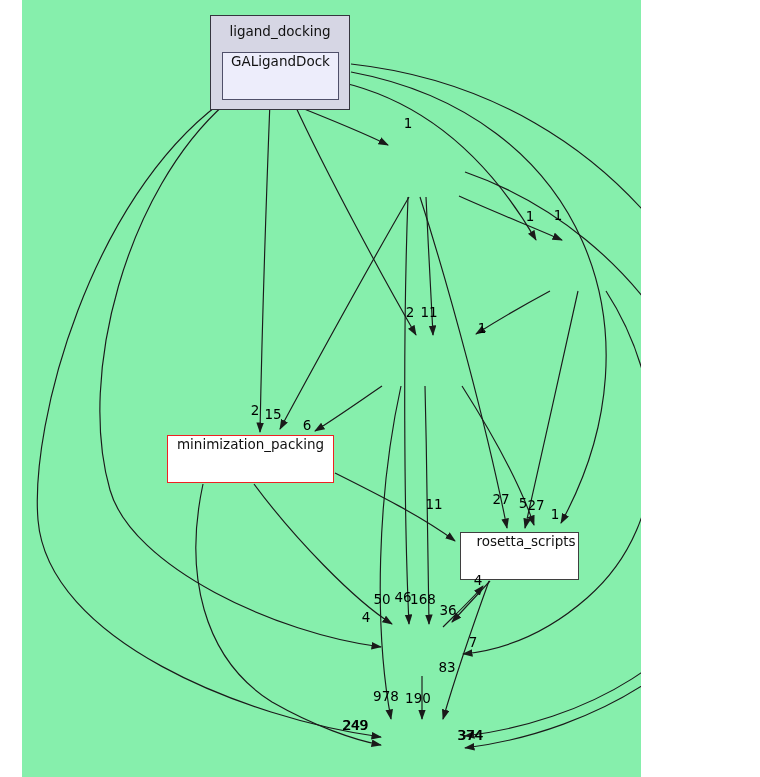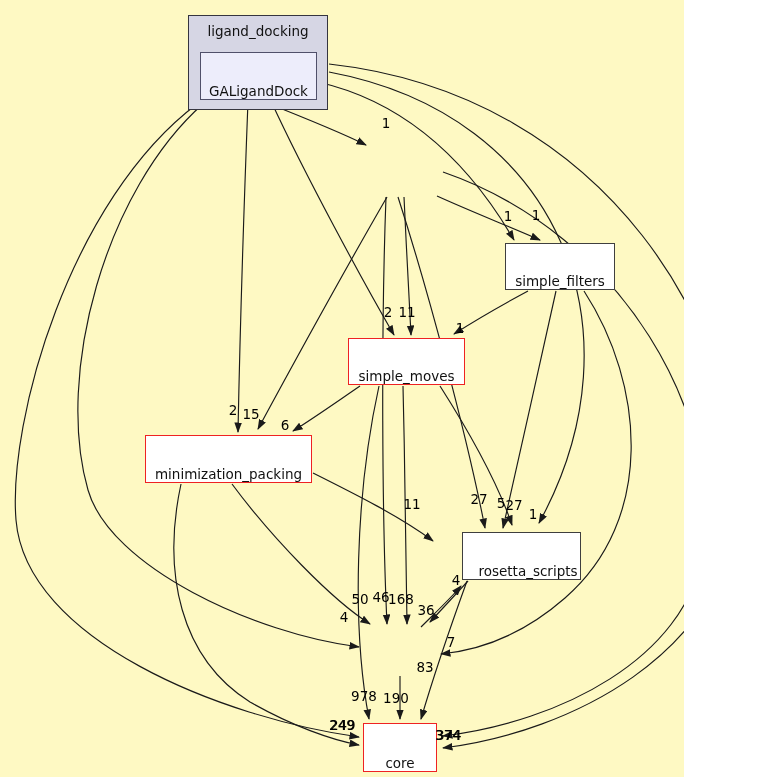--- a/index.html
+++ b/index.html
@@ -1,22 +1,22 @@
 <!DOCTYPE html>
 <html><head>
 <meta charset="utf-8">
 <style>
   html,body{margin:0;padding:0;background:#ffffff;}
   #canvas{
-    position:relative;width:684px;height:777px;background:#fef9c3;
-    font-family:"DejaVu Sans","Liberation Sans",sans-serif;overflow:hidden;
+    position:relative;width:619px;height:777px;background:#86efac;
+    font-family:"DejaVu Sans","Liberation Sans",sans-serif;overflow:hidden;margin-left:22px;
   }
   #edges{position:absolute;left:0;top:0;width:760px;height:777px;}
   .node{
-    position:absolute;display:flex;align-items:flex-end;justify-content:center;
+    position:absolute;display:flex;align-items:flex-start;justify-content:center;
     background:#ffffff;border:1.4px solid #3f3f3f;color:#111;
     font-size:13.5px;box-sizing:border-box;white-space:nowrap;
   }
   .node.red{border-color:#ee2222;}
   .cluster{
     position:absolute;background:#d6d6e4;border:1.2px solid #35353f;
     box-sizing:border-box;
   }
   .cluster-label{
     position:absolute;left:0;right:0;top:7px;text-align:center;
@@ -74,34 +74,25 @@
     </g>
   </svg>
 
   <div class="cluster" style="left:188px;top:15px;width:140px;height:95px;">
     <span class="cluster-label">ligand_docking</span>
   </div>
 
   <div class="node current" style="left:200px;top:52px;width:117px;height:48px;">
     <span>GALigandDock</span>
   </div>
-  <div class="node" style="left:505px;top:243px;width:110px;height:47px;">
-    <span>simple_filters</span>
-  </div>
-  <div class="node red" style="left:348px;top:338px;width:117px;height:47px;">
-    <span>simple_moves</span>
-  </div>
   <div class="node red" style="left:145px;top:435px;width:167px;height:48px;">
     <span>minimization_packing</span>
   </div>
-  <div class="node" style="left:462px;top:532px;width:119px;height:48px;padding-left:13px;">
+  <div class="node" style="left:438px;top:532px;width:119px;height:48px;padding-left:13px;">
     <span>rosetta_scripts</span>
-  </div>
-  <div class="node red" style="left:363px;top:723px;width:74px;height:49px;">
-    <span>core</span>
   </div>
 
   <span class="edge-label" style="left:386px;top:124px;">1</span>
   <span class="edge-label" style="left:508px;top:217px;">1</span>
   <span class="edge-label" style="left:536px;top:216px;">1</span>
   <span class="edge-label" style="left:388px;top:313px;">2</span>
   <span class="edge-label" style="left:407px;top:313px;">11</span>
   <span class="edge-label" style="left:460px;top:329px;">1</span>
   <span class="edge-label" style="left:233px;top:411px;">2</span>
   <span class="edge-label" style="left:251px;top:415px;">15</span>
@@ -114,16 +105,16 @@
   <span class="edge-label" style="left:456px;top:581px;">4</span>
   <span class="edge-label" style="left:344px;top:618px;">4</span>
   <span class="edge-label" style="left:360px;top:600px;">50</span>
   <span class="edge-label" style="left:381px;top:598px;">46</span>
   <span class="edge-label" style="left:401px;top:600px;">168</span>
   <span class="edge-label" style="left:426px;top:611px;">36</span>
   <span class="edge-label" style="left:451px;top:643px;">7</span>
   <span class="edge-label" style="left:364px;top:697px;">978</span>
   <span class="edge-label" style="left:396px;top:699px;">190</span>
   <span class="edge-label" style="left:425px;top:668px;">83</span>
-  <span class="edge-label doubled" style="left:342px;top:726px;">249</span>
+  <span class="edge-label doubled" style="left:333px;top:726px;">249</span>
   <span class="edge-label doubled" style="left:448px;top:736px;">374</span>
 
 </div>
 
 </body></html>

